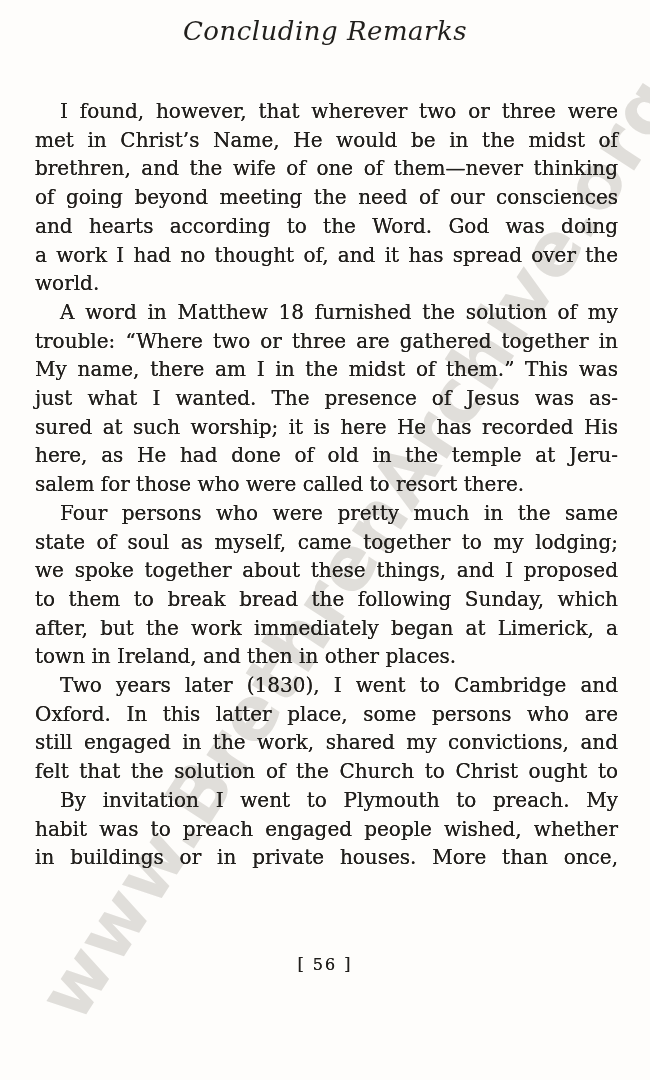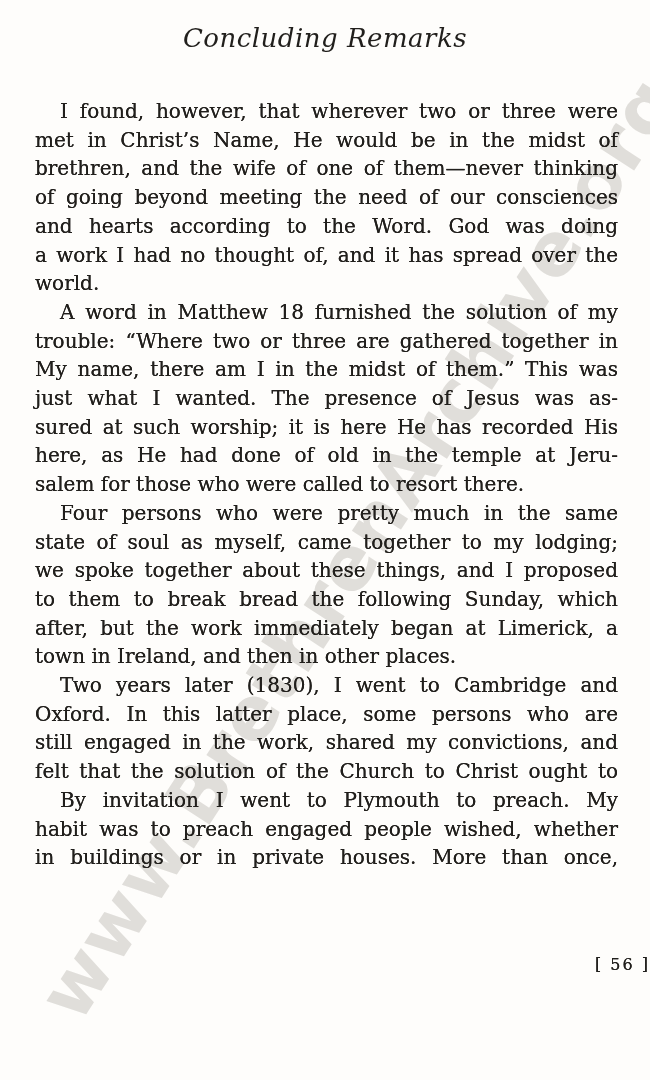--- a/index.html
+++ b/index.html
@@ -32,21 +32,21 @@
     font-size: 74px;
     letter-spacing: 1px;
     white-space: nowrap;
     color: var(--wm);
     z-index: 1;
     user-select: none;
     pointer-events: none;
   }
   .title {
     position: absolute;
-    top: 23px;
+    top: 16px;
     left: 0;
     width: 100%;
     margin: 0;
     text-align: center;
     font-style: italic;
     font-weight: normal;
     font-size: 26px;
     letter-spacing: 0.5px;
     z-index: 2;
   }
@@ -69,21 +69,21 @@
     padding-left: 25px;
   }
   .line.flush {
     text-align-last: left;
   }
   .pageno {
     position: absolute;
     top: 955px;
     left: 0;
     width: 100%;
-    text-align: right;
+    text-align: center;
     font-size: 16px;
     letter-spacing: 2px;
     text-shadow: 0 0 0.4px currentColor;
     z-index: 2;
   }
 </style>
 </head>
 <body>
 
 <div class="page">

